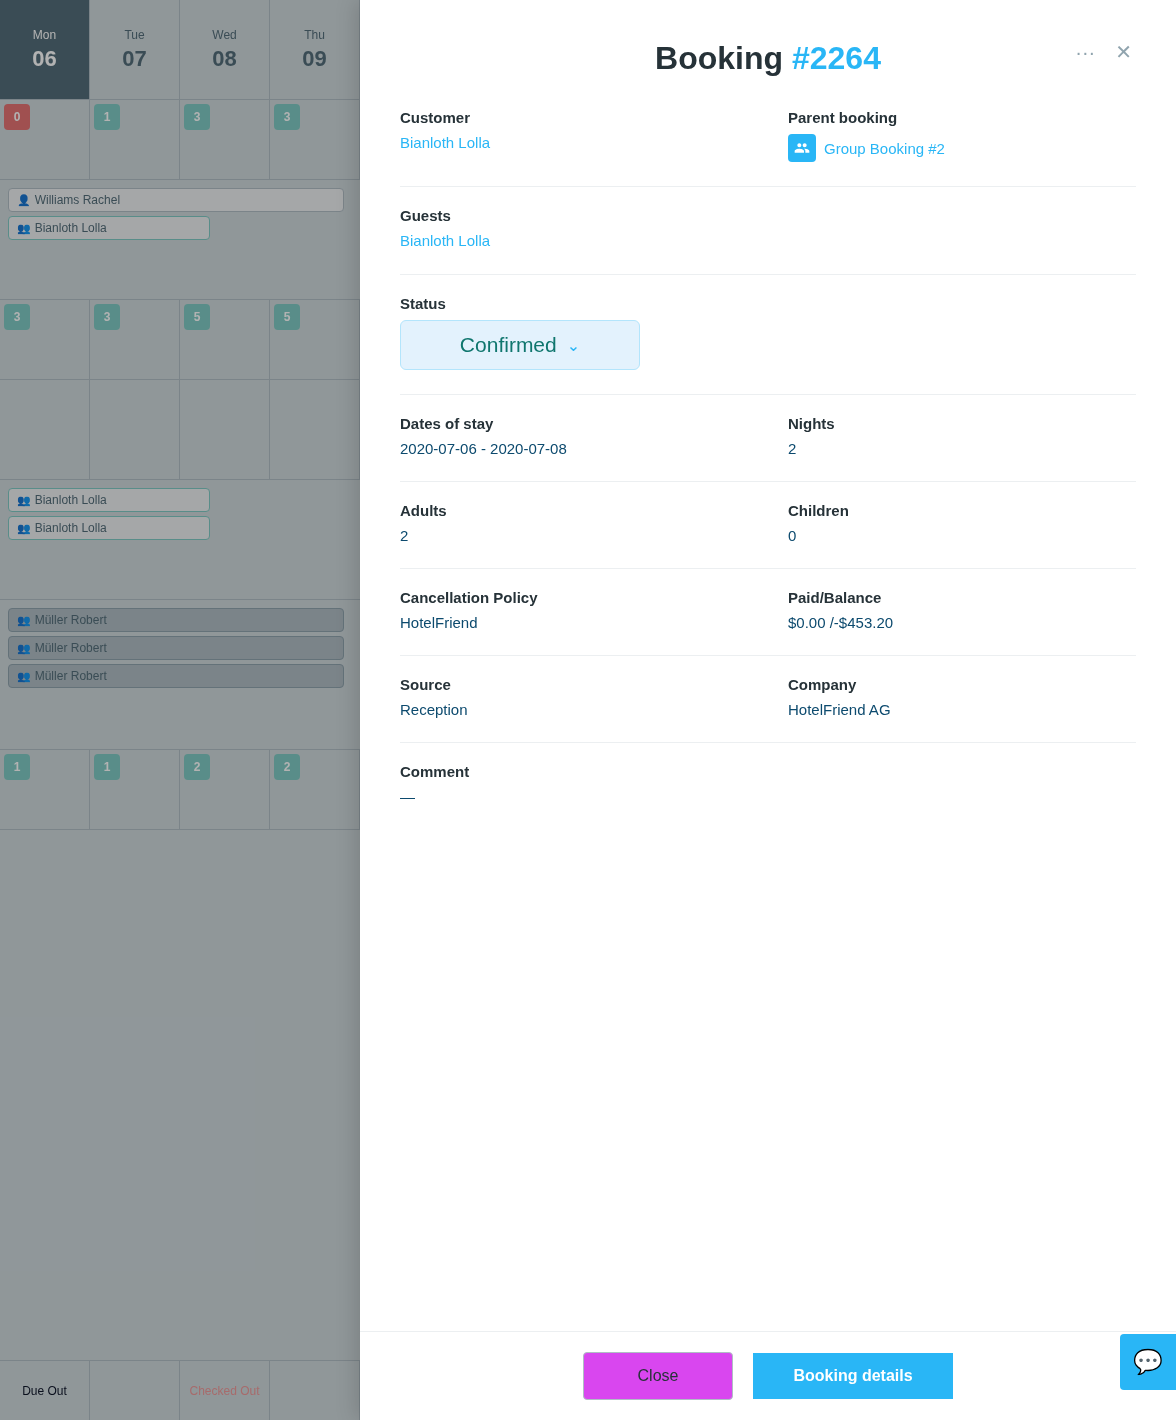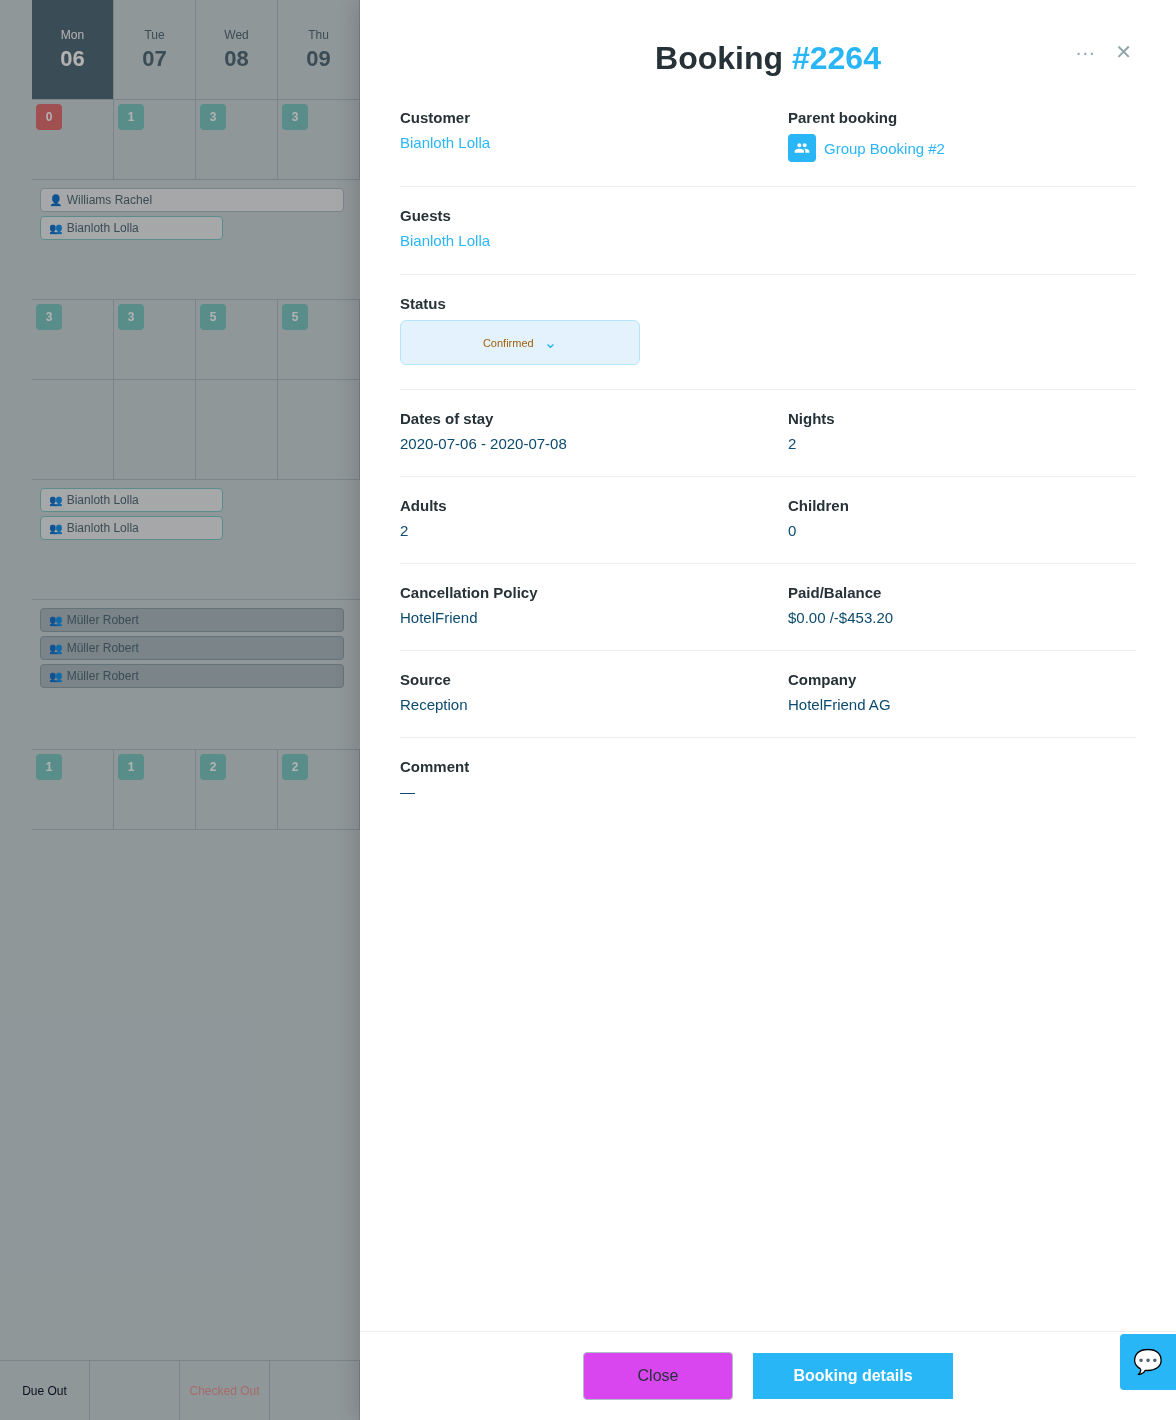--- a/index.html
+++ b/index.html
@@ -13,21 +13,20 @@
     }
 
     
     .calendar-bg {
       position: absolute;
       top: 0; left: 0;
       width: 360px;
       height: 1420px;
       background: #cfd8dc;
       z-index: 1;
-      padding-left: 32px;
     }
 
     
     .cal-header {
       display: flex;
       align-items: stretch;
       height: 100px;
       border-bottom: 1px solid #b0bec5;
     }
     .cal-day {
@@ -175,22 +174,22 @@
       justify-content: center;
       width: 240px;
       padding: 12px 20px;
       background: #e3f2fd;
       border: 1px solid #b3e5fc;
       border-radius: 6px;
       cursor: pointer;
       gap: 10px;
     }
     .status-dropdown-text {
-      font-size: 11px;
-      color: #a16207;
+      font-size: 21px;
+      color: #0f766e;
       font-weight: 500;
     }
     .chevron-icon {
       color: #29b6f6;
       font-size: 16px;
     }
 
     .divider { border: none; border-top: 1px solid #eceff1; margin: 20px 0; }
 
     

